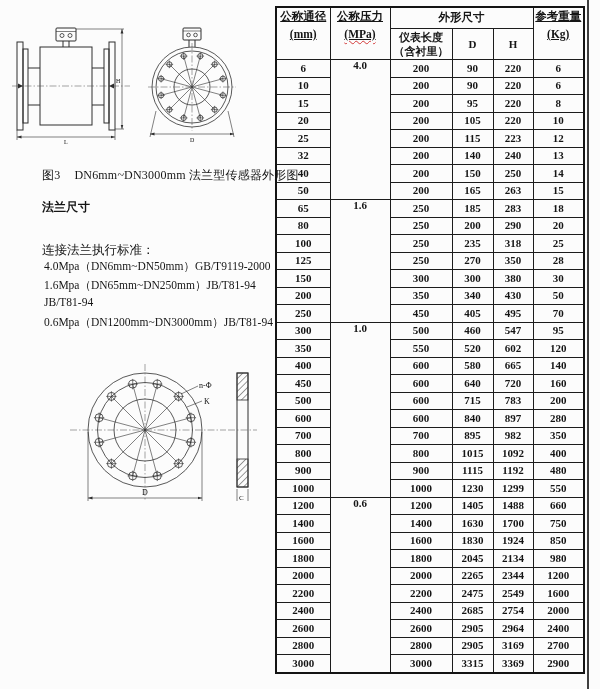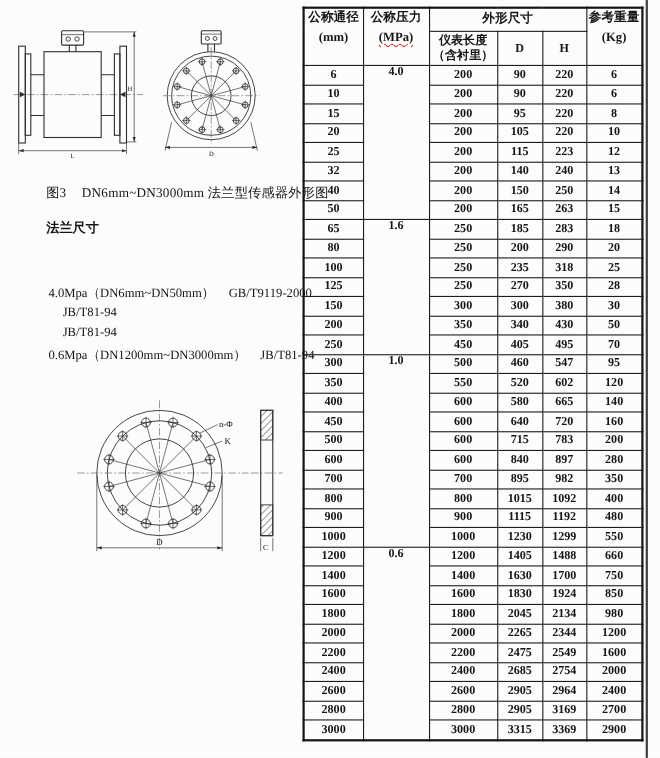--- a/index.html
+++ b/index.html
@@ -6,29 +6,29 @@
   .page{position:relative;width:600px;height:689px;background:#fcfcfc;overflow:hidden;
         font-family:"Liberation Serif","DejaVu Serif",serif;color:#151515;}
   .abs{position:absolute;}
 
   
   .fig-caption{font-size:12px;letter-spacing:0.2px;white-space:nowrap;}
   .fig-caption .gap{display:inline-block;width:14px;}
   .section-heading{font-size:12px;font-weight:bold;}
   .body-line{font-size:12.5px;}
   .std-row{display:flex;align-items:baseline;font-size:11.5px;height:18.5px;white-space:nowrap;}
-  .std-row .code{margin-left:13px;}
+  .std-row .code{}
   .fig4-caption{font-size:14.5px;font-weight:bold;letter-spacing:1px;}
 
   
   .tablewrap{left:275px;top:6px;width:308px;}
   table.flg{border-collapse:collapse;table-layout:fixed;width:308px;border:2px solid #141414;}
   table.flg th,table.flg td{border:1px solid #1c1c1c;text-align:center;padding:0;overflow:hidden;}
   table.flg th{font-size:11.5px;font-weight:bold;line-height:1.55;}
-  th.rs{vertical-align:top;padding-top:3px;}
+  th.rs{vertical-align:top;padding-top:3px;text-decoration:underline;}
   th.grp{height:20px;vertical-align:middle;}
   thead tr.h2 th{height:30px;vertical-align:middle;font-size:11px;line-height:1.3;}
   table.flg td{height:16.5px;font-size:11px;font-weight:bold;line-height:1;}
   td.pcell{vertical-align:top;padding-top:2px;}
   .wavy{text-decoration:underline;text-decoration-style:wavy;text-decoration-color:#d43a3a;
         text-decoration-thickness:1px;text-underline-offset:2px;}
 
   
   svg{display:block;}
   svg .ln{stroke:#2e2e2e;stroke-width:1;fill:none;}
@@ -165,27 +165,29 @@
       <line class="dim" x1="4" y1="107" x2="88" y2="107" marker-start="url(#arrS)" marker-end="url(#arrE)"></line>
       <text x="44" y="115" font-size="6">D</text>
     </g>
   </svg>
 
   <div class="abs fig-caption" style="left:42px;top:167px;">
     <span>图3</span><span class="gap"></span><span>DN6mm~DN3000mm 法兰型传感器外形图</span>
   </div>
 
   <div class="abs section-heading" style="left:42px;top:199px;">法兰尺寸</div>
+  <div class="abs body-line" style="left:42px;top:242px;">连接法兰执行标准：</div>
 
   <div class="abs" style="left:44px;top:259px;">
     <div class="std-row">
       <span>4.0Mpa（DN6mm~DN50mm）</span>
       <span class="code">GB/T9119-2000</span>
     </div>
     <div class="std-row">
+      <span>1.6Mpa（DN65mm~DN250mm）</span>
       <span class="code">JB/T81-94</span>
     </div>
     <div class="std-row">
       <span class="code">JB/T81-94</span>
     </div>
     <div class="std-row">
       <span>0.6Mpa（DN1200mm~DN3000mm）</span>
       <span class="code">JB/T81-94</span>
     </div>
   </div>

